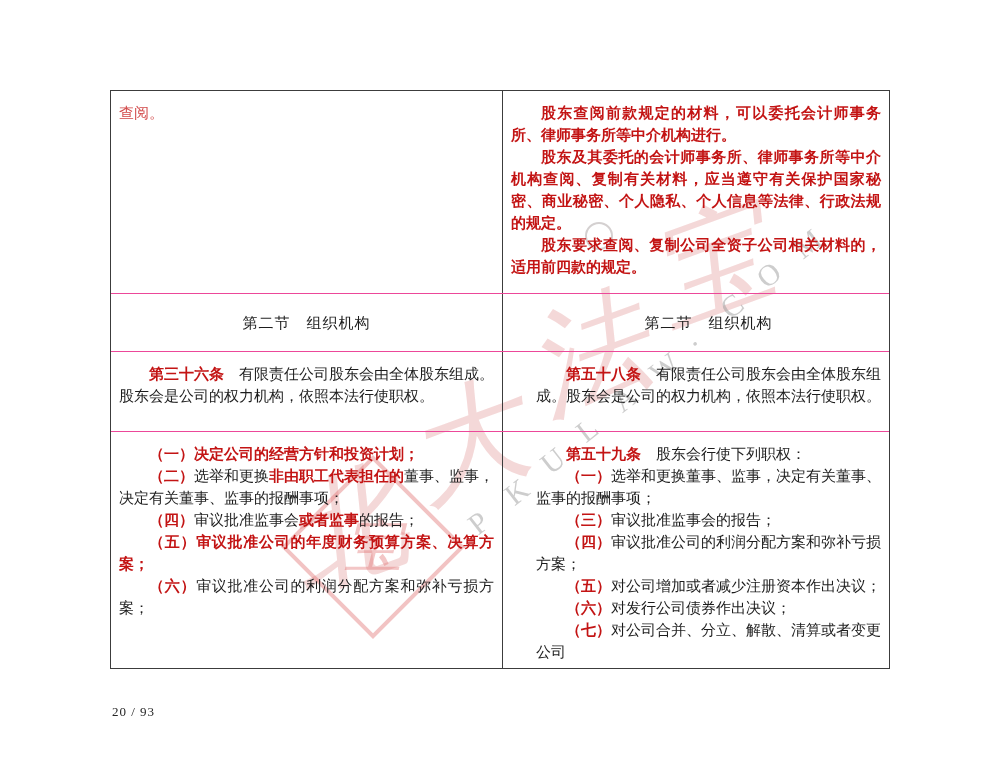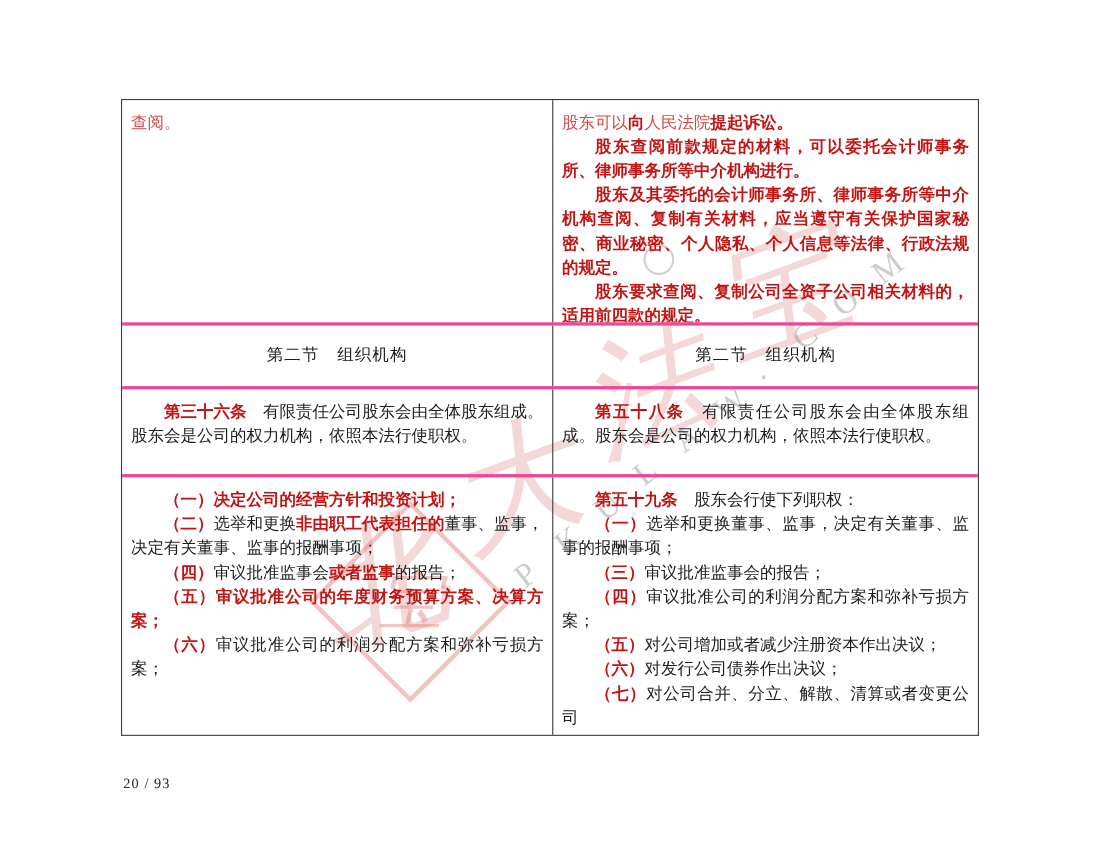--- a/index.html
+++ b/index.html
@@ -27,24 +27,24 @@
     transform:rotate(-45deg);font-size:58px;color:rgba(224,112,112,0.40);
     font-style:italic;
   }
   .wm-circle{
     position:absolute;left:585px;top:222px;width:24px;height:24px;
     border:2px solid rgba(160,150,150,0.45);border-radius:50%;
   }
   
   .doc-table{
     position:absolute;left:110px;top:90px;width:778px;z-index:1;
-    border:1px solid #3c3c3c;background:transparent;font-family:Liberation Mono, monospace;
+    border:1px solid #3c3c3c;background:transparent;
   }
   .trow{display:flex;box-sizing:border-box;}
-  .trow + .trow{border-top:3px solid #ec4899;}
+  .trow + .trow{border-top:1px solid #ec4899;gap:25px;}
   .trow-1{height:202px;}
   .trow-2{height:58px;}
   .trow-3{height:80px;}
   .trow-4{height:237px;}
   .tcell{
     box-sizing:border-box;overflow:hidden;
     padding:11px 8px 0 8px;
     font-size:15px;line-height:22px;color:#1d1d1d;
     text-align:justify;
   }
@@ -93,21 +93,20 @@
   <div class="wm-circle"></div>
 </div>
 
 <div class="doc-table">
 
   <div class="trow trow-1">
     <div class="tcell tcell-left">
         <div class="para"><span class="seg-r">查阅。</span></div>
       </div>
     <div class="tcell tcell-right">
-        <div class="para"><span class="seg-r">股东可以</span><span class="seg-rb">向</span><span class="seg-r">人民法院</span><span class="seg-rb">提起诉讼。</span></div>
         <div class="para ind"><span class="seg-rb">股东查阅前款规定的材料，可以委托会计师事务所、律师事务所等中介机构进行。</span></div>
         <div class="para ind"><span class="seg-rb">股东及其委托的会计师事务所、律师事务所等中介机构查阅、复制有关材料，应当遵守有关保护国家秘密、商业秘密、个人隐私、个人信息等法律、行政法规的规定。</span></div>
         <div class="para ind"><span class="seg-rb">股东要求查阅、复制公司全资子公司相关材料的，适用前四款的规定。</span></div>
       </div>
   </div>
 
   <div class="trow trow-2">
     <div class="tcell tcell-left tcell-heading">
         <span>第二节　组织机构</span>
       </div>

